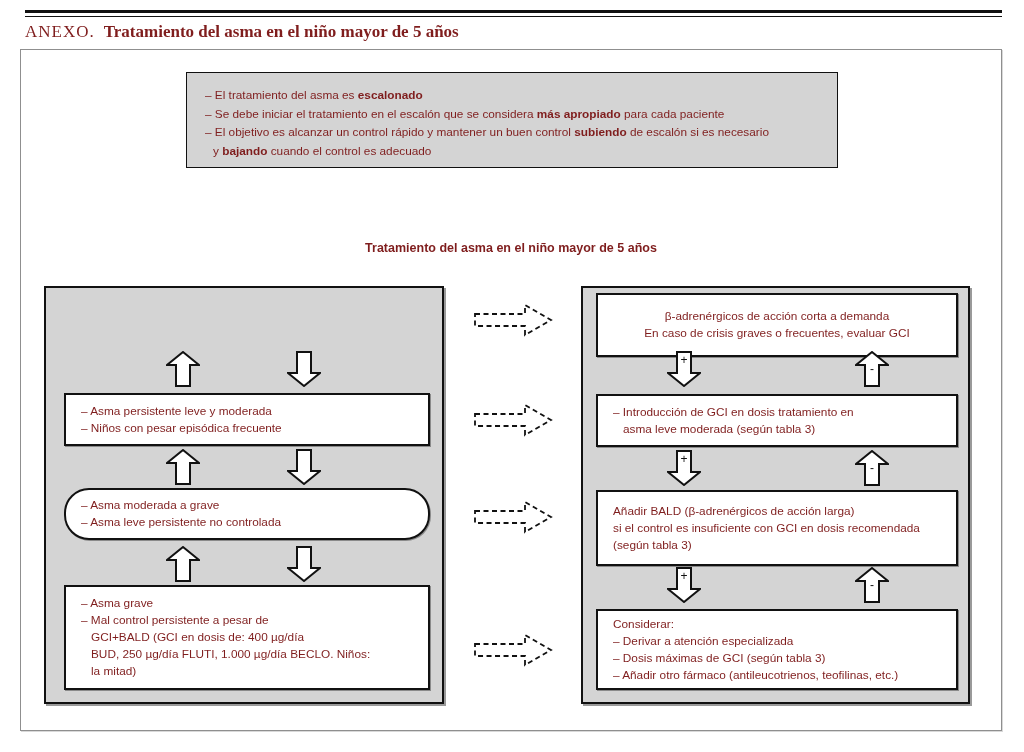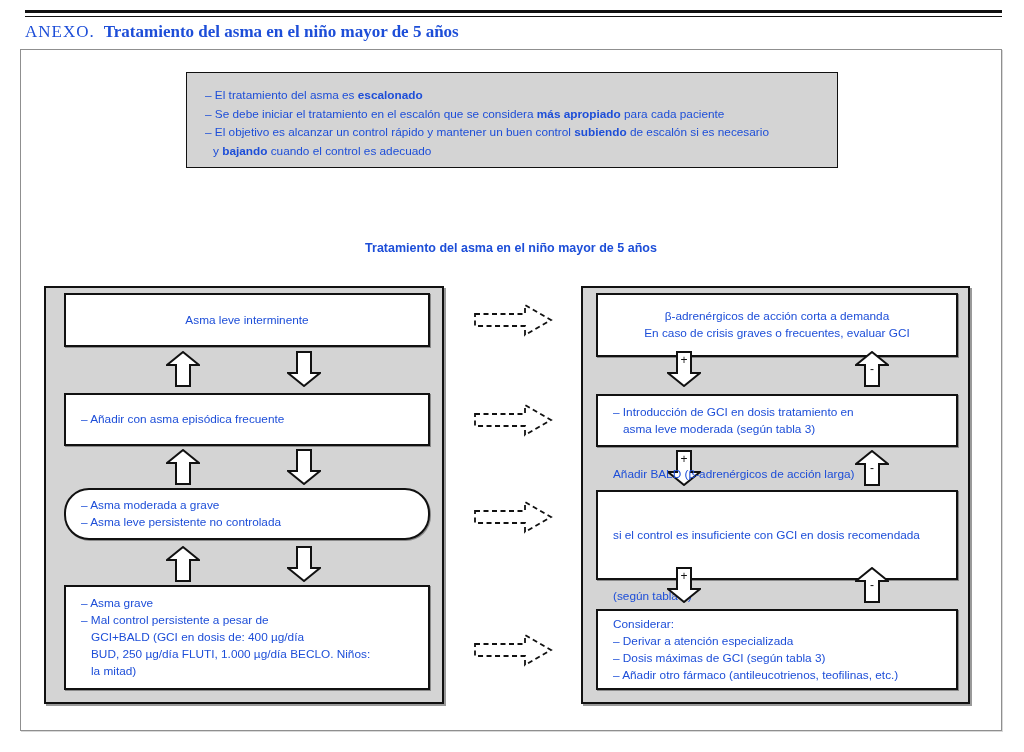--- a/index.html
+++ b/index.html
@@ -1,18 +1,18 @@
 <!DOCTYPE html>
 <html><head>
 <meta charset="utf-8">
 <style>
   html,body{margin:0;padding:0;background:#fff;}
   .page{
     position:relative;width:1024px;height:752px;background:#ffffff;
-    font-family:"Liberation Sans",sans-serif;color:#1d4ed8;overflow:hidden;
+    font-family:"Liberation Sans",sans-serif;color:#7f1d1d;overflow:hidden;
   }
   
   .rule-thick{position:absolute;left:25px;right:22px;top:10px;border-top:3px solid #111;}
   .rule-thin{position:absolute;left:25px;right:22px;top:16px;border-top:1px solid #111;}
   .hdr{position:absolute;left:25px;top:22px;font-family:"Liberation Serif",serif;font-size:17px;white-space:nowrap;}
   .hdr .label{letter-spacing:1px;font-weight:normal;}
   .hdr .title{font-weight:bold;margin-left:9px;}
   
   .outer-frame{position:absolute;left:20px;top:49px;width:982px;height:682px;border:1px solid #8f8f8f;box-shadow:1px 1px 0 #d9d9d9;box-sizing:border-box;}
   
@@ -64,37 +64,35 @@
   <div class="intro-box">
       <div class="line"><span>– El tratamiento del asma es </span><span class="b">escalonado</span></div>
       <div class="line"><span>– Se debe iniciar el tratamiento en el escalón que se considera </span><span class="b">más apropiado</span><span> para cada paciente</span></div>
       <div class="line"><span>– El objetivo es alcanzar un control rápido y mantener un buen control </span><span class="b">subiendo</span><span> de escalón si es necesario</span></div>
       <div class="line indent"><span>y </span><span class="b">bajando</span><span> cuando el control es adecuado</span></div>
     </div>
 
   <div class="diagram-title">Tratamiento del asma en el niño mayor de 5 años</div>
 
   <div class="panel panel-left">
-    <div class="wbox center" style="top:5px;height:54px;">
-        <div class="line">Asma leve interminente</div>
-      </div>
 
     <div class="arr" style="left:120px;top:63px;">
       <svg viewBox="0 0 34 36">
           <polygon points="17,1 33,14 24,14 24,35 10,35 10,14 1,14" fill="#ffffff" stroke="#111" stroke-width="2"></polygon>
         </svg>
     </div>
     <div class="arr" style="left:241px;top:63px;">
       <svg viewBox="0 0 34 36">
           <polygon points="17,35 1,22 10,22 10,1 24,1 24,22 33,22" fill="#ffffff" stroke="#111" stroke-width="2"></polygon>
         </svg>
     </div>
 
     <div class="wbox" style="top:105px;height:53px;">
-        <div class="line">– Añadir con asma episódica frecuente</div>
+        <div class="line">– Asma persistente leve y moderada</div>
+        <div class="line">– Niños con pesar episódica frecuente</div>
       </div>
 
     <div class="arr" style="left:120px;top:161px;">
       <svg viewBox="0 0 34 36">
           <polygon points="17,1 33,14 24,14 24,35 10,35 10,14 1,14" fill="#ffffff" stroke="#111" stroke-width="2"></polygon>
         </svg>
     </div>
     <div class="arr" style="left:241px;top:161px;">
       <svg viewBox="0 0 34 36">
           <polygon points="17,35 1,22 10,22 10,1 24,1 24,22 33,22" fill="#ffffff" stroke="#111" stroke-width="2"></polygon>
@@ -156,21 +154,21 @@
           <text class="sign" x="17" y="13" text-anchor="middle" fill="#111">+</text>
         </svg>
     </div>
     <div class="arr" style="left:272px;top:162px;">
       <svg viewBox="0 0 34 36">
           <polygon points="17,1 33,14 24,14 24,35 10,35 10,14 1,14" fill="#ffffff" stroke="#111" stroke-width="2"></polygon>
           <text class="sign" x="17" y="22" text-anchor="middle" fill="#111">-</text>
         </svg>
     </div>
 
-    <div class="wbox" style="top:202px;height:90px;gap:44px;">
+    <div class="wbox" style="top:202px;height:76px;">
         <div class="line">Añadir BALD (β-adrenérgicos de acción larga)</div>
         <div class="line">si el control es insuficiente con GCI en dosis recomendada</div>
         <div class="line">(según tabla 3)</div>
       </div>
 
     <div class="arr" style="left:84px;top:279px;">
       <svg viewBox="0 0 34 36">
           <polygon points="17,35 1,22 10,22 10,1 24,1 24,22 33,22" fill="#ffffff" stroke="#111" stroke-width="2"></polygon>
           <text class="sign" x="17" y="13" text-anchor="middle" fill="#111">+</text>
         </svg>

